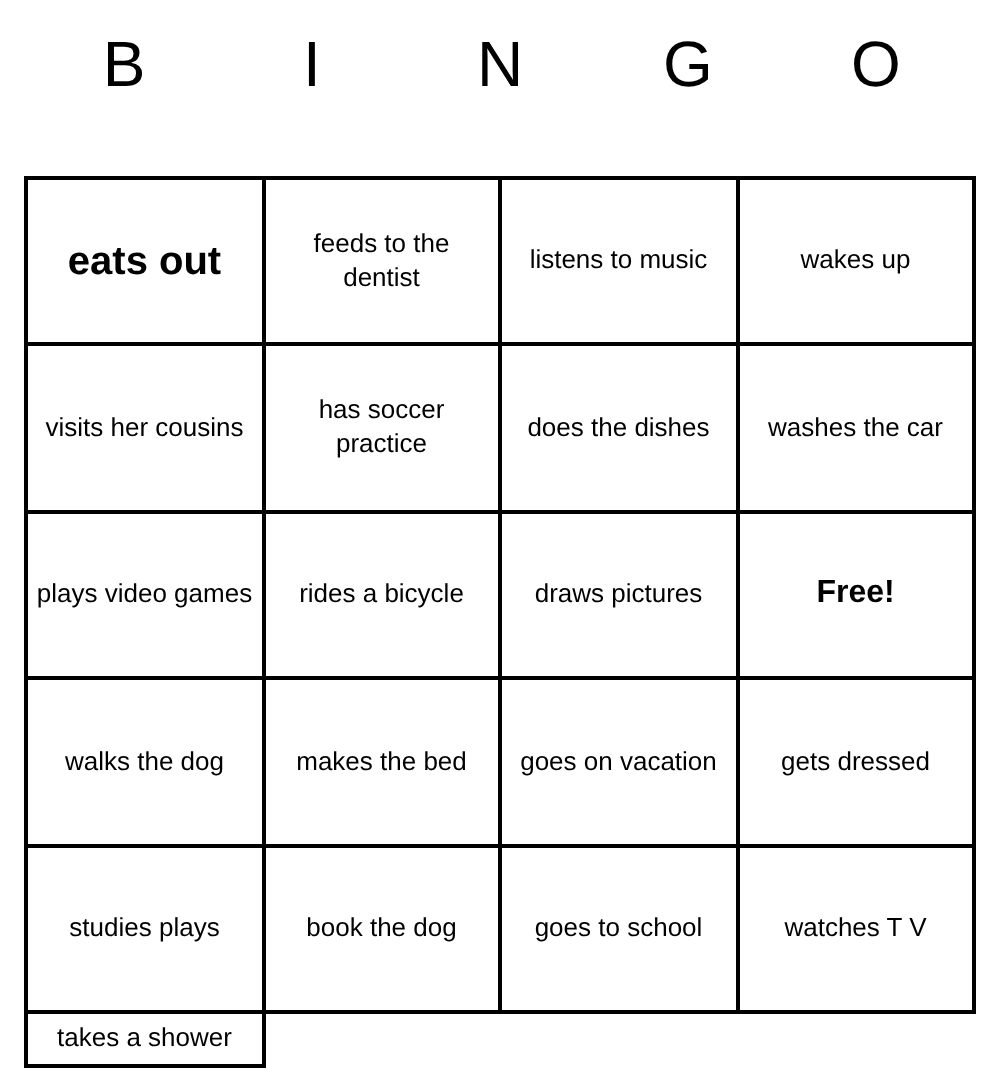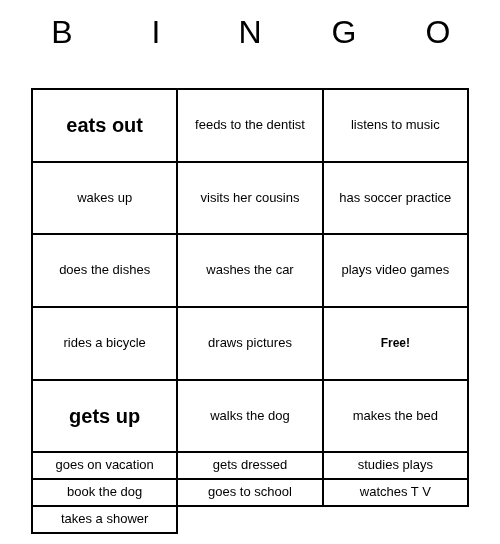--- a/index.html
+++ b/index.html
@@ -21,41 +21,41 @@
     }
     .bingo-header-cell {
       flex: 1;
       text-align: center;
       font-size: 32px;
       font-weight: normal;
       padding: 4px 0;
     }
     .bingo-grid {
       display: grid;
-      grid-template-columns: repeat(3, 1fr);
+      grid-template-columns: repeat(4, 1fr);
       grid-template-rows: repeat(5, 1fr);
-      width: 438px;
+      width: 476px;
       height: 480px;
       border-left: 2px solid #000;
       border-top: 2px solid #000;
       margin-top: 31px;
     }
     .bingo-cell {
       border-right: 2px solid #000;
       border-bottom: 2px solid #000;
       display: flex;
       align-items: center;
       justify-content: center;
       text-align: center;
       font-size: 13px;
       line-height: 1.3;
       padding: 4px;
     }
     .bingo-cell.free {
-      font-size: 12px;
+      font-size: 16px;
       font-weight: bold;
     }
     .bingo-cell.large-text {
       font-size: 20px;
       font-weight: bold;
       line-height: 1.2;
     }
   </style>
 </head>
 <body>
@@ -74,21 +74,20 @@
     <div class="bingo-cell">listens to music</div>
     <div class="bingo-cell">wakes up</div>
     <div class="bingo-cell">visits her cousins</div>
     <div class="bingo-cell">has soccer practice</div>
     <div class="bingo-cell">does the dishes</div>
     <div class="bingo-cell">washes the car</div>
     <div class="bingo-cell">plays video games</div>
     <div class="bingo-cell">rides a bicycle</div>
     <div class="bingo-cell">draws pictures</div>
     <div class="bingo-cell free">Free!</div>
-    <div class="bingo-cell large-text">gets up</div>
     <div class="bingo-cell">walks the dog</div>
     <div class="bingo-cell">makes the bed</div>
     <div class="bingo-cell">goes on vacation</div>
     <div class="bingo-cell">gets dressed</div>
     <div class="bingo-cell">studies plays</div>
     <div class="bingo-cell">book the dog</div>
     <div class="bingo-cell">goes to school</div>
     <div class="bingo-cell">watches T V</div>
     <div class="bingo-cell">takes a shower</div>
   </div>

